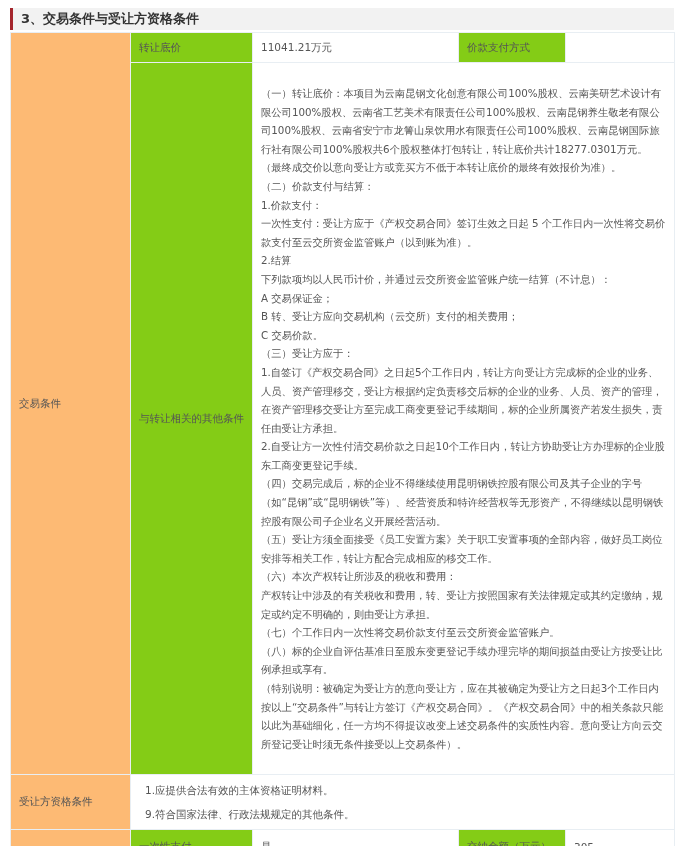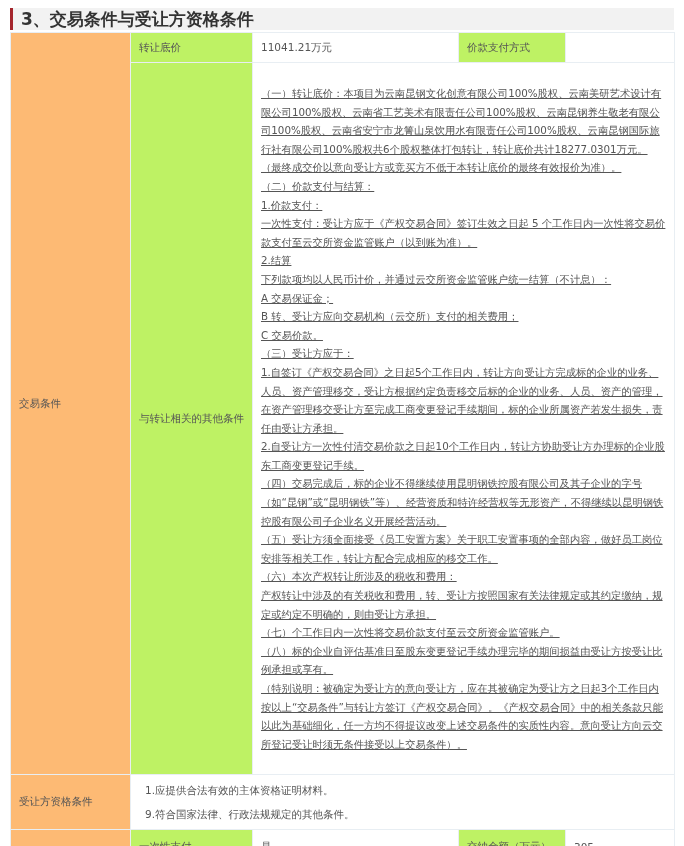--- a/index.html
+++ b/index.html
@@ -1,27 +1,27 @@
 <!DOCTYPE html>
 <html><head>
 <meta charset="utf-8">
 <style>
   html, body { margin:0; padding:0; background:#ffffff; }
   body { width:684px; height:846px; overflow:hidden; position:relative;
          font-family:"DejaVu Sans","Liberation Sans",sans-serif; color:#555; }
   .section-header { position:absolute; left:10px; top:8px; width:664px; height:22px;
          background:#f2f2f2; border-left:3px solid #a4262c; box-sizing:border-box;
-         font-size:17px; color:#333; line-height:22px; padding-left:8px; font-weight:bold; }
+         font-size:13px; color:#333; line-height:22px; padding-left:8px; font-weight:bold; }
   table.main { position:absolute; left:10px; top:32px; width:664px; border-collapse:collapse;
          table-layout:fixed; font-size:10.5px; }
   table.main td { border:1px solid #e8eef3; padding:0 8px; vertical-align:middle; color:#555; }
   td.lbl { background:#fdba74; color:#444; }
-  td.lbl-sub { background:#bef264; color:#444; }
+  td.lbl-sub { background:#84cc16; color:#444; }
   td.val { background:#fff; }
-  .long-text { padding:21px 8px !important; line-height:18.6px; font-size:10.3px; color:#555;text-decoration:underline; }
+  .long-text { padding:21px 8px !important; line-height:18.6px; font-size:10.3px; color:#555; }
   .long-text p { margin:0; }
   .qual p { margin:6px; line-height:18px; }
 </style>
 </head>
 <body>
 
 <div class="section-header">3、交易条件与受让方资格条件</div>
 
 <table class="main">
   <colgroup>

